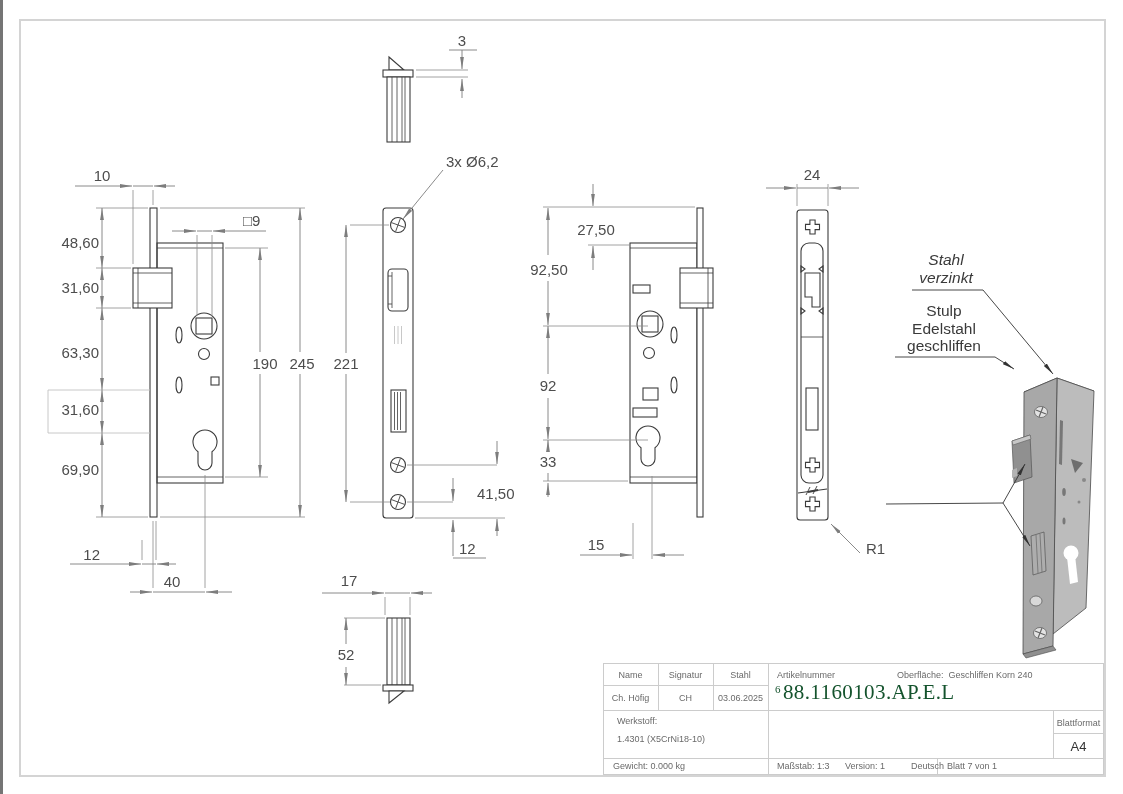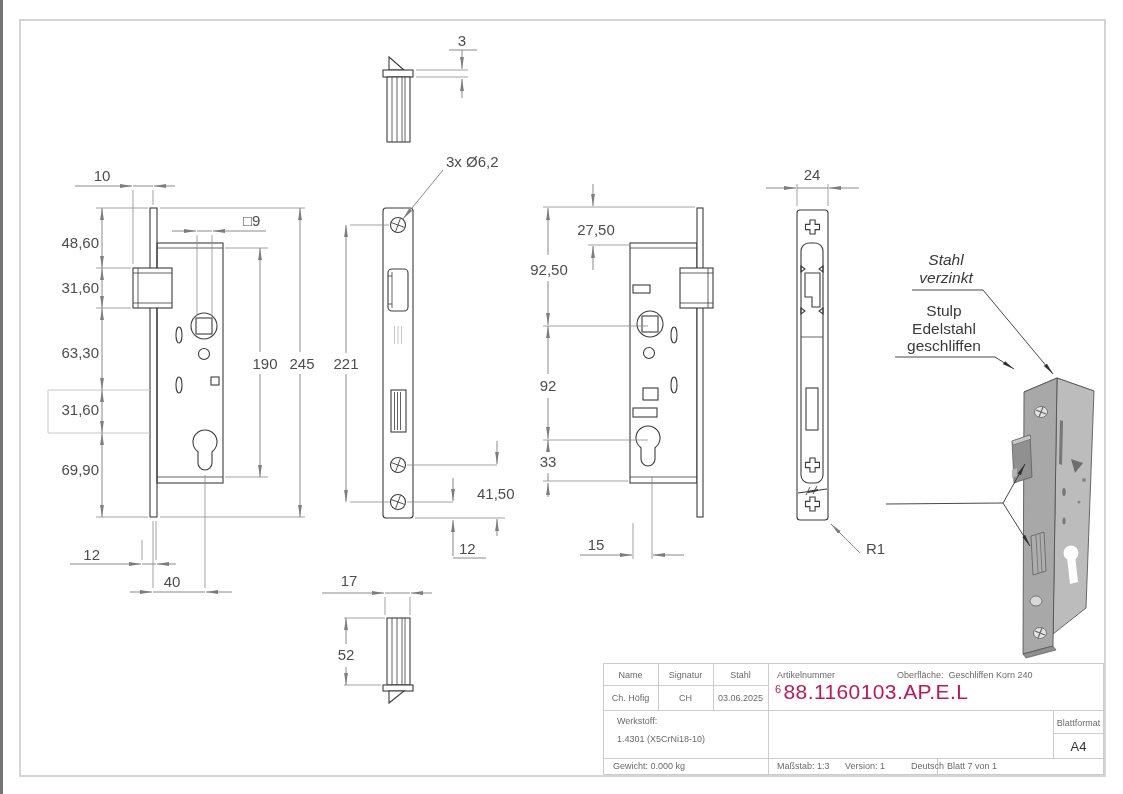--- a/index.html
+++ b/index.html
@@ -18,21 +18,21 @@
   svg .lead{stroke:#333;stroke-width:0.9;fill:none;}
   .lbl{position:absolute;text-align:center;color:#3a3a3a;font-size:15.5px;line-height:17.5px;}
   #ausfuehrung{position:absolute;left:877px;top:62px;width:160px;text-align:center;
                color:#3a3a3a;font-size:17px;line-height:19px;}
   
   #tb{position:absolute;left:603px;top:663px;width:501px;height:112px;color:#6a6a6a;font-size:9px;}
   #tb .hl,#tb .vl{position:absolute;background:#cccccc;}
   #tb .hl{height:1px;} #tb .vl{width:1px;}
   #tb .c{position:absolute;white-space:nowrap;}
   #tb .ctr{text-align:center;}
-  #artikel-big{position:absolute;left:172px;top:17px;color:#be185d;font-size:21px;letter-spacing:0.4px;}
+  #artikel-big{position:absolute;left:172px;top:17px;color:#14532d;font-size:21px;letter-spacing:0.4px;font-family:Liberation Serif, serif;}
   #artikel-big sup{font-size:11px;vertical-align:6px;margin-right:2px;}
   #a4{font-size:13px;color:#333;}
 </style>
 </head>
 <body>
 
 <div id="screen">
   <div id="left-edge"></div>
   <div id="sheet-border"></div>
 

